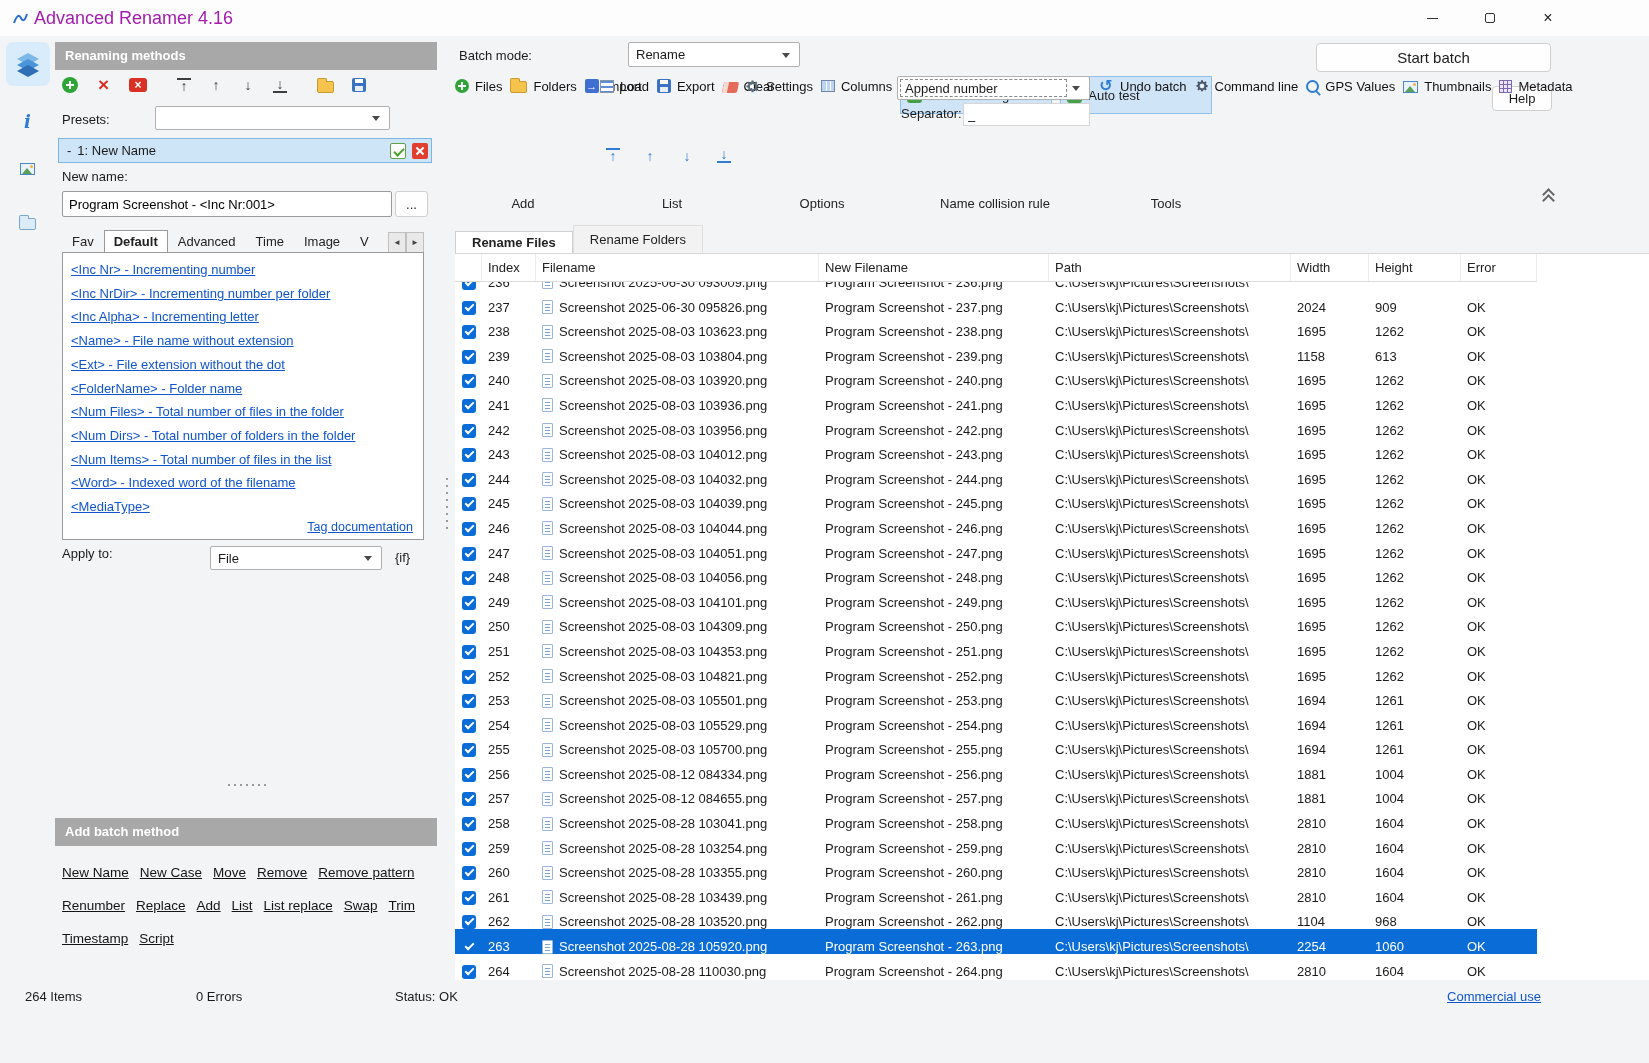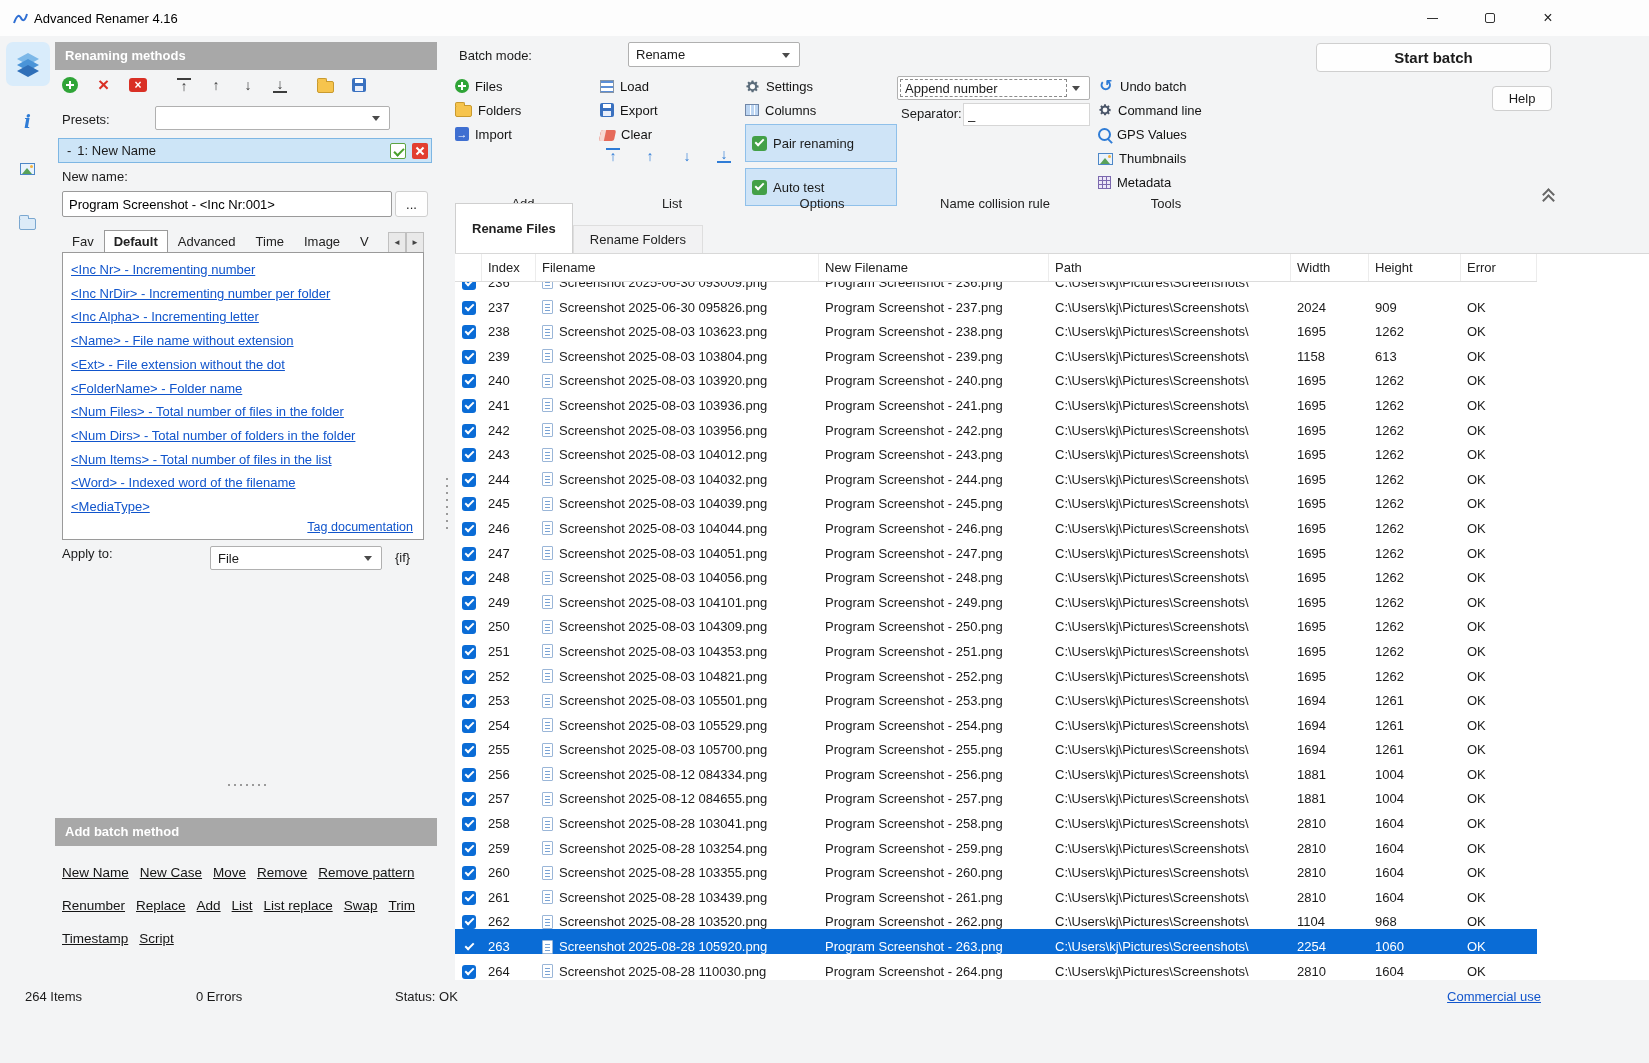--- a/index.html
+++ b/index.html
@@ -3,21 +3,21 @@
 <meta charset="utf-8">
 <style>
   *{box-sizing:border-box;margin:0;padding:0}
   html,body{width:1649px;height:1063px}
   body{font-family:"Liberation Sans","DejaVu Sans",sans-serif;font-size:13px;color:#1b1b1b;background:#f3f4f5;overflow:hidden}
   #window{position:relative;width:1649px;height:1063px;background:#f3f4f5;overflow:hidden}
   .abs{position:absolute}
 
   
   .titlebar{position:absolute;left:0;top:0;width:1649px;height:36px;background:#fdfdfd;display:flex;align-items:center}
-  .titlebar .apptitle{margin-left:10px;font-size:13px;color:#000000}
+  .titlebar .apptitle{margin-left:10px;font-size:18px;color:#a21caf}
   .win-controls{position:absolute;left:1403px;top:0;height:36px;display:flex}
   .win-btn{width:58px;height:36px;display:flex;align-items:center;justify-content:center;color:#222}
   .glyph-min{width:11px;height:1px;background:#333}
   .glyph-max{width:10px;height:10px;border:1px solid #333;border-radius:2px}
   .glyph-close{font-size:16px;line-height:1}
 
   
   .icn{display:inline-block;position:relative;vertical-align:middle;flex:none}
   .i-plus{width:16px;height:16px;border-radius:50%;background:#2fa437}
   .i-plus::before,.i-plus::after{content:'';position:absolute;background:#fff;left:50%;top:50%;transform:translate(-50%,-50%)}
@@ -109,39 +109,39 @@
   .abm-links .mrow{line-height:33px;display:flex;gap:11px;flex-wrap:nowrap}
   .abm-links a{white-space:nowrap;color:#141414}
 
   
   .side-active{position:absolute;left:6px;top:42px;width:44px;height:44px;background:#d9ecfb;border-radius:7px;display:flex;align-items:center;justify-content:center}
   .side-ic{position:absolute;left:0;width:55px;display:flex;justify-content:center}
 
   
   .batch-label{position:absolute;left:459px;top:48px}
   .batch-combo{position:absolute;left:628px;top:42px;width:172px;height:25px}
-  .start-batch{position:absolute;left:1316px;top:43px;width:235px;height:29px;font-size:15px;font-weight:bold}
+  .start-batch{position:absolute;left:1316px;top:43px;width:235px;height:29px;font-size:15px;font-weight:normal}
   .help-btn{position:absolute;left:1492px;top:86px;width:60px;height:25px}
-  .grp{position:absolute;display:flex;flex-direction:column;gap:8px}
+  .grp{position:absolute;display:flex;flex-direction:row;gap:8px}
   .grp-add{left:455px;top:78px}
   .grp-list{left:600px;top:78px}
   .list-arrows{position:absolute;left:606px;top:148px;width:130px;display:flex;gap:23px}
   .grp-options{left:745px;top:78px;gap:8px}
   .grp-options .toggle-on{margin-top:-2px;width:152px}
   .collision-combo{position:absolute;left:897px;top:76px;width:193px;height:24px}
   .sep-row{position:absolute;left:901px;top:103px;width:190px;height:23px}
   .sep-row input{position:absolute;left:62px;top:0;width:127px;height:23px;border:1px solid #d6d6d6;background:#fff;padding:0 4px;font:13px "Liberation Sans",sans-serif}
   .sep-label{position:absolute;left:0;top:3px}
   .grp-tools{left:1098px;top:78px}
   .collapse-btn{position:absolute;left:1541px;top:188px}
 
   
   .file-tabs{position:absolute;left:455px;top:220px;height:33px;display:flex;align-items:flex-end}
   .rtab{padding:6px 16px;border:1px solid #dedede;border-bottom:none;background:#f2f2f3;color:#222;white-space:nowrap}
-  .rtab.active{background:#fff;border-color:#cfcfcf;font-weight:bold;padding:17px 16px}
+  .rtab.active{background:#fff;border-color:#cfcfcf;font-weight:bold;padding:3px 16px}
   .table{position:absolute;left:455px;top:253px;width:1194px;height:727px;background:#fff;border-top:1px solid #d8d8d8;overflow:hidden}
   .thead{display:flex;height:28px;align-items:stretch;border-bottom:1px solid #dcdcdc;width:1082px}
   .hc{display:flex;align-items:center;padding-left:6px;border-right:1px solid #ececec;color:#222;white-space:nowrap;overflow:hidden}
   .trow{display:flex;height:24.6px;align-items:flex-end;width:1082px;background:#fff}
   .trow.active{background:#0a6cd6}
   .trow.active .tc{color:#fff}
   .tc{white-space:nowrap;overflow:hidden;padding-left:6px}
   .c0{width:27px;display:flex;justify-content:center;padding-left:0}
   .c1{width:54px}.c2{width:283px;display:flex;align-items:center;gap:6px}
   .c3{width:230px}.c4{width:242px}.c5{width:78px}.c6{width:92px}.c7{width:76px}

